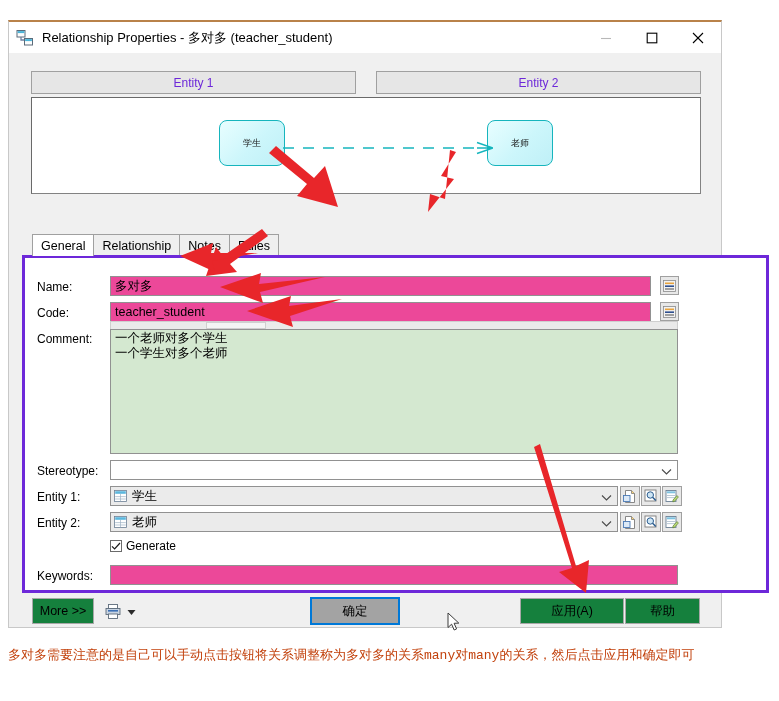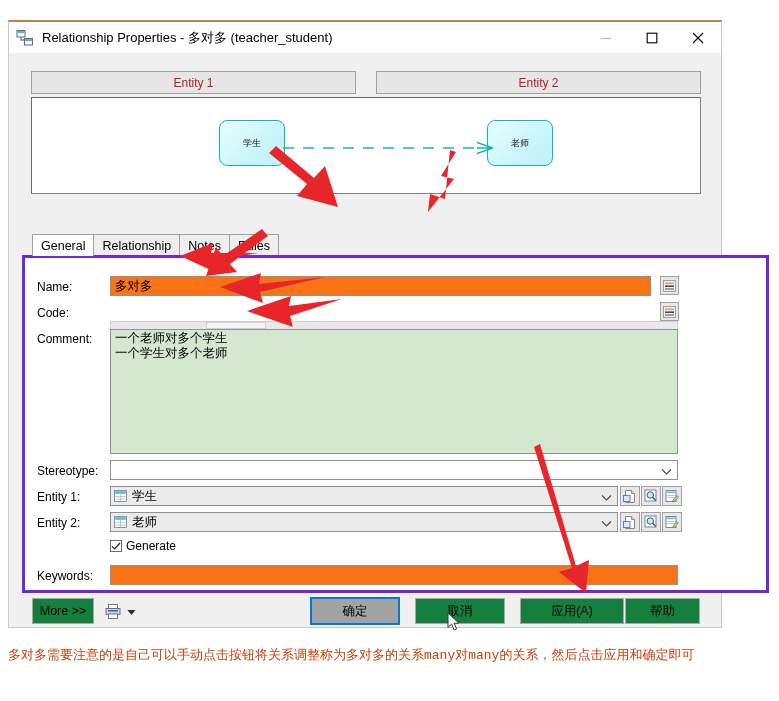--- a/index.html
+++ b/index.html
@@ -37,21 +37,21 @@
   }
   .win-btn.min { color:#b8b8b8; }
   .win-btn svg { display:block; }
 
   
   .preview-wrap { position:absolute; left:22px; top:49px; width:670px; height:140px; }
   .entity-headers { display:flex; height:23px; }
   .entity-head {
     flex:1; background:#e6e6e6; border:1px solid #a0a0a0;
     display:flex; align-items:center; justify-content:center;
-    font-size:12px; color:#b91c1c; box-sizing:border-box;
+    font-size:12px; color:#6d28d9; box-sizing:border-box;
   }
   .entity-head + .entity-head { margin-left: 20px; }
   .canvas {
     position:relative; height:97px; margin-top:3px;
     background:#fff; border:1px solid #828282;
     border-top-color:#696969; border-left-color:#696969;
     box-sizing:border-box; overflow:hidden;
   }
   .ent-box {
     position:absolute; width:64px; height:44px; border-radius:8px;
@@ -79,21 +79,21 @@
   .panel {
     position:absolute; left:13px; top:233px; width:747px; height:338px;
     background:#fff; border:3px solid #6d28d9; box-sizing:border-box;
   }
 
   .field-label {
     position:absolute; font-size:12px; color:#000;
   }
   .txt {
     position:absolute; box-sizing:border-box;
-    border:1px solid #919191; background:#f97316;
+    border:1px solid #919191; background:#ec4899;
     font-size:12.5px; color:#000; padding:1px 4px;
     font-family:"Liberation Sans","DejaVu Sans",sans-serif;
     height:20px; line-height:17px;
   }
   .eqbtn {
     position:absolute; width:19px; height:19px; box-sizing:border-box;
     background:#e8e8e8; border:1px solid #a0a0a0;
     display:flex; align-items:center; justify-content:center;
   }
   .comment-area {
@@ -223,20 +223,21 @@
       <div class="eqbtn" style="left:635px; top:18px;">
         <svg width="13" height="12" viewBox="0 0 13 12">
           <rect x="0.5" y="0.5" width="12" height="11" fill="#f2f2f2" stroke="#8a8a8a" stroke-width="0.8"></rect>
           <rect x="2" y="2.5" width="9" height="1.6" fill="#e8a33d"></rect>
           <rect x="2" y="5.4" width="9" height="1.6" fill="#2e4f8f"></rect>
           <rect x="2" y="8.2" width="9" height="1.6" fill="#8a8a8a"></rect>
         </svg>
       </div>
 
       <span class="field-label" style="left:12px; top:48px;">Code:</span>
+      <div class="txt" style="left:85px; top:44px; width:541px;">teacher_student</div>
       <div class="eqbtn" style="left:635px; top:44px;">
         <svg width="13" height="12" viewBox="0 0 13 12">
           <rect x="0.5" y="0.5" width="12" height="11" fill="#f2f2f2" stroke="#8a8a8a" stroke-width="0.8"></rect>
           <rect x="2" y="2.5" width="9" height="1.6" fill="#e8a33d"></rect>
           <rect x="2" y="5.4" width="9" height="1.6" fill="#2e4f8f"></rect>
           <rect x="2" y="8.2" width="9" height="1.6" fill="#8a8a8a"></rect>
         </svg>
       </div>
 
       <div class="hscroll" style="left:85px; top:63px; width:568px; height:9px;">
@@ -363,21 +364,20 @@
           <rect x="3" y="7" width="10" height="1.6" fill="#3b6fb5"></rect>
           <rect x="3.5" y="11" width="9" height="4.5" fill="#fff" stroke="#5c6b7a" stroke-width="0.9"></rect>
         </svg>
         <span style="margin-left:5px;">
           <svg width="9" height="7" viewBox="0 0 9 7">
               <path d="M0.5 1 L4.5 6 L8.5 1 z" fill="#2b2b2b"></path>
             </svg>
         </span>
       </div>
       <div class="btn default" style="left:301px; top:3px; width:90px; height:28px;">确定</div>
-      <div class="btn" style="left:406px; top:4px; width:90px;">取消</div>
       <div class="btn" style="left:511px; top:4px; width:104px;">应用(A)</div>
       <div class="btn" style="left:616px; top:4px; width:75px;">帮助</div>
     </div>
   </div>
 
   <svg class="arrows" viewBox="0 0 779 701">
     <g fill="#e8262a">
 
       <path d="M276 146 L314 178 L325 166 L338 207 L297 196 L307 184 L269 153 Z"></path>
 

